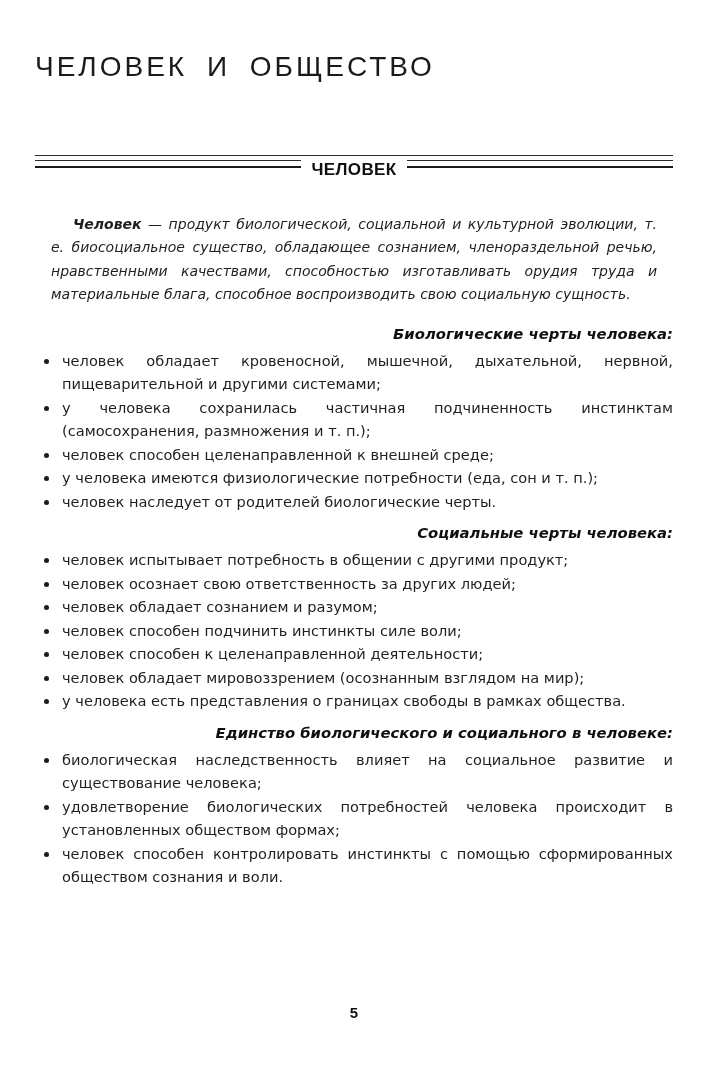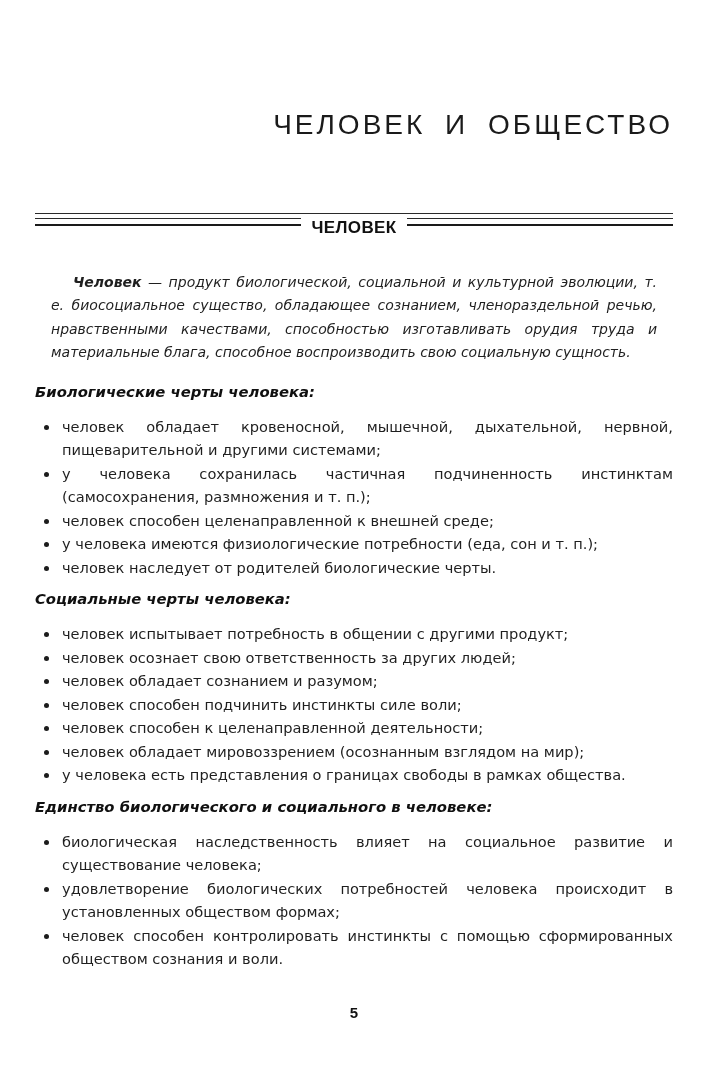--- a/index.html
+++ b/index.html
@@ -21,22 +21,22 @@
     left: 0; top: 0;
     width: 708px;
     height: 1080px;
     box-sizing: border-box;
     padding: 0 35px;
   }
 
   
   .doc-title {
     margin: 0;
-    padding-top: 110px;
-    text-align: right;
+    padding-top: 52px;
+    text-align: left;
     font-family: "Liberation Sans", sans-serif;
     font-weight: 400;
     font-size: 28px;
     line-height: 1.1;
     letter-spacing: 3.0px;
     color: #1a1a1a;
     word-spacing: 9px;
   }
 
   
@@ -96,25 +96,25 @@
   }
   p.para b { font-weight: 700; }
 
   h3.subhead {
     margin: 9px 0 2px 0;
     font-size: 14.8px;
     line-height: 22px;
     font-weight: 700;
     font-style: italic;
     color: #101010;
-    text-align: left;
+    text-align: right;
   }
 
   ul.bullets {
-    margin: 12px 0 0 0;
+    margin: 4px 0 0 0;
     padding: 0;
     list-style: none;
   }
   ul.bullets li {
     position: relative;
     margin: 0;
     padding: 0 0 0 27px;
     text-align: justify;
     text-justify: inter-word;
     font-size: 14.6px;

